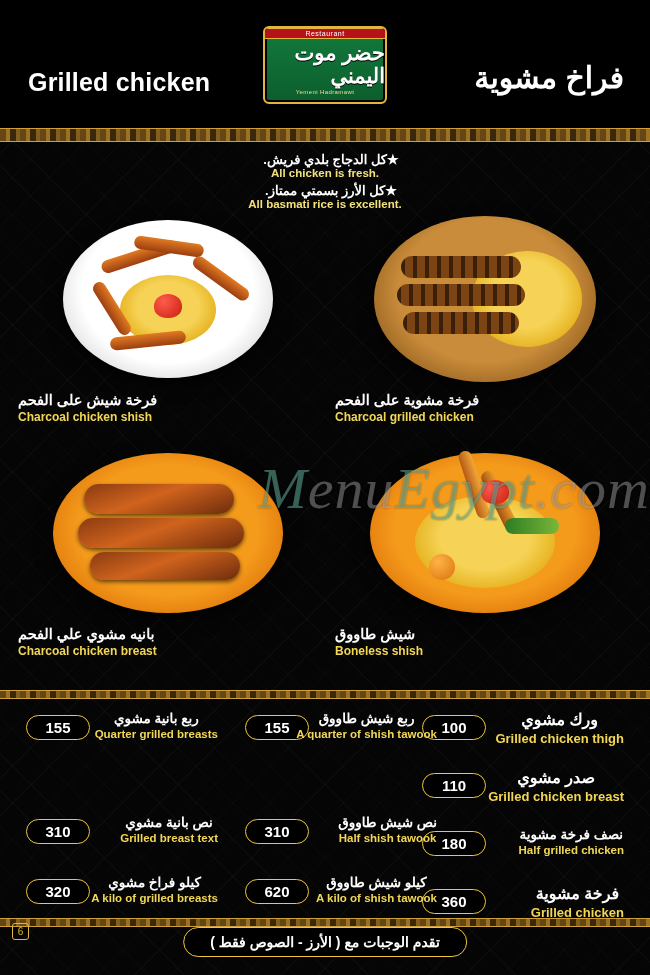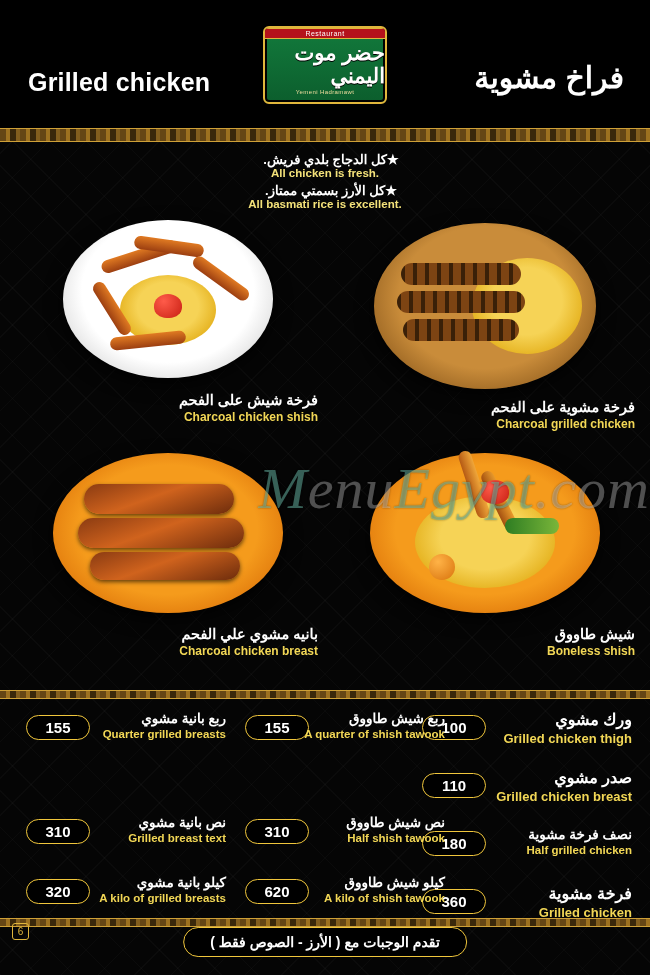--- a/index.html
+++ b/index.html
@@ -95,21 +95,21 @@
   .photos { position: absolute; top: 196px; left: 0; right: 0; height: 490px; }
   .cell { position: absolute; width: 300px; }
   .cell .plate-wrap {
     position: relative; width: 260px; height: 178px; margin: 0 auto;
   }
   .plate {
     position: absolute; left: 50%; top: 50%; transform: translate(-50%,-50%);
     border-radius: 50%;
     box-shadow: 0 6px 18px rgba(0,0,0,.8);
   }
-  .caption { text-align: right; margin-top: 4px; }
+  .caption { text-align: left; margin-top: 4px; }
   .caption .ar { font-size: 14.5px; font-weight: bold; color: #ffffff; direction: rtl; }
   .caption .en { font-size: 12px; font-weight: bold; color: #f2d756; margin-top: 2px; }
 
   
   .plate-white {
     width: 210px; height: 158px;
     background: radial-gradient(ellipse at 50% 45%, #ffffff 0 58%, #e9e9e9 72%, #cfcfcf 100%);
   }
   .plate-wood {
     width: 222px; height: 166px;
@@ -154,21 +154,21 @@
   .price-col { position: absolute; top: 8px; width: 210px; }
   .price-row { position: relative; height: 46px; margin-bottom: 12px; }
   .pill {
     position: absolute; left: 0; top: 7px;
     min-width: 64px; padding: 3px 0;
     border: 1.6px solid #f0c63c; border-radius: 16px;
     background: #000;
     color: #ffffff; font-weight: bold; font-size: 15px;
     text-align: center;
   }
-  .labels { position: absolute; right: 0; top: 2px; text-align: right; }
+  .labels { position: absolute; right: 8px; top: 2px; text-align: center; }
   .labels .ar { font-size: 13.5px; font-weight: bold; color: #ffffff; direction: rtl; }
   .labels .en { font-size: 11.5px; font-weight: bold; color: #f2d756; margin-top: 2px; }
   .labels.big .ar { font-size: 16px; }
   .labels.big .en { font-size: 13px; }
 
   
   .footer {
     position: absolute; left: 0; right: 0; bottom: 0; height: 56px;
   }
   .footer-note {
@@ -219,21 +219,21 @@
       <div class="en">All chicken is fresh.</div>
     </div>
     <div class="line">
       <div class="ar">★كل الأرز بسمتي ممتاز.</div>
       <div class="en">All basmati rice is excellent.</div>
     </div>
   </div>
 
   <div class="photos">
 
-    <div class="cell" style="left:335px; top:21px;">
+    <div class="cell" style="left:335px; top:14px;">
       <div class="plate-wrap">
         <div class="plate plate-wood"></div>
         <div class="rice right" style="top:50%;"></div>
         <div class="grilled-strip" style="left:46px; top:46px; width:120px;"></div>
         <div class="grilled-strip" style="left:42px; top:74px; width:128px;"></div>
         <div class="grilled-strip" style="left:48px; top:102px; width:116px;"></div>
       </div>
       <div class="caption">
         <div class="ar">فرخة مشوية على الفحم</div>
         <div class="en">Charcoal grilled chicken</div>
@@ -361,21 +361,21 @@
       <div class="price-row" style="margin-top:58px;">
         <div class="pill">310</div>
         <div class="labels">
           <div class="ar">نص بانية مشوي</div>
           <div class="en">Grilled breast text</div>
         </div>
       </div>
       <div class="price-row" style="margin-top:14px;">
         <div class="pill">320</div>
         <div class="labels">
-          <div class="ar">كيلو بانية مشوي</div>
+          <div class="ar">كيلو فراخ مشوي</div>
           <div class="en">A kilo of grilled breasts</div>
         </div>
       </div>
     </div>
   </div>
 
   <div class="orn-bar thin" style="top:918px;"></div>
 
   <div class="footer">
     <div class="page-num">6</div>

